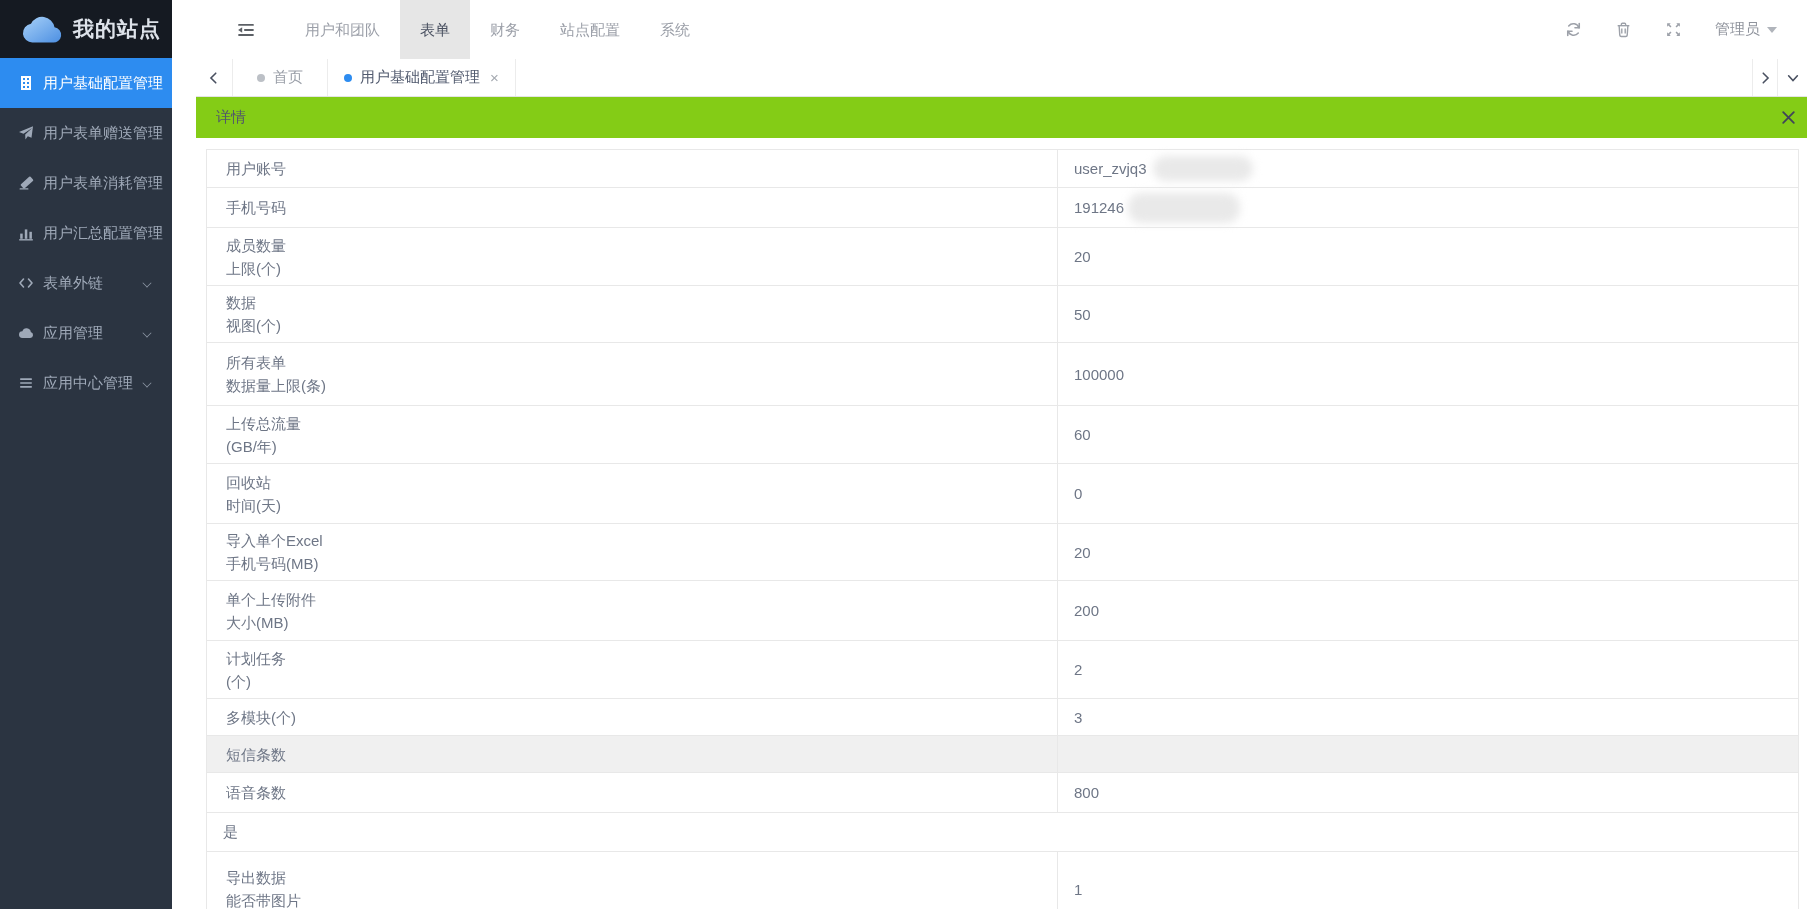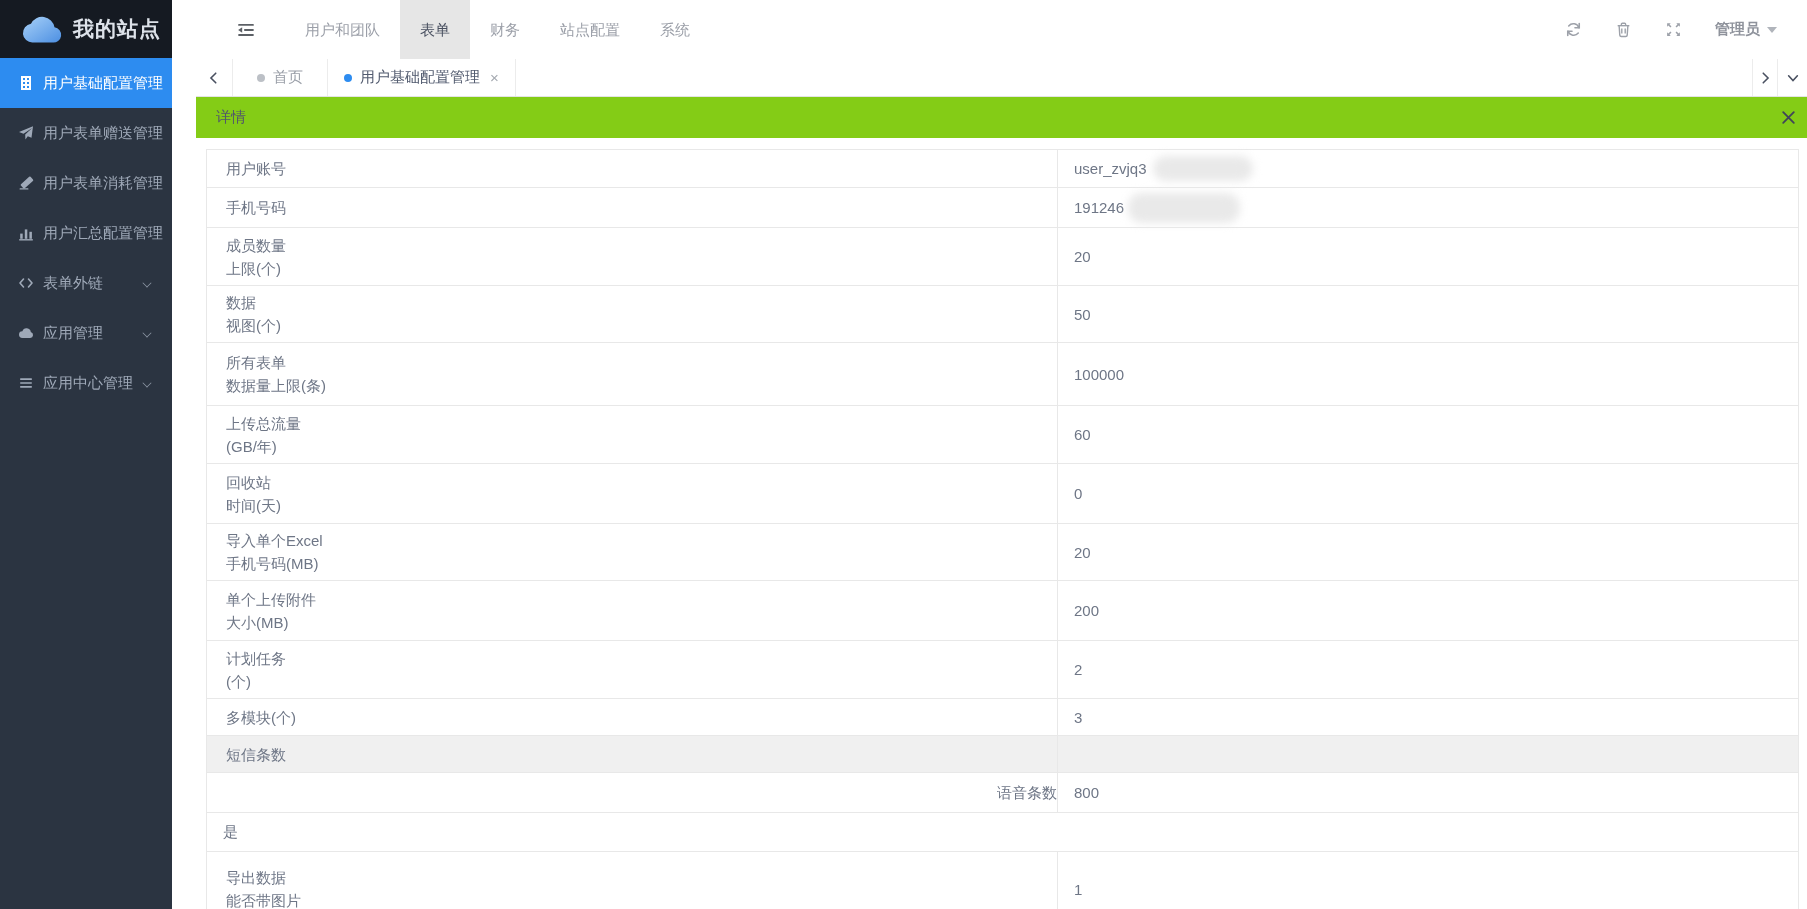--- a/index.html
+++ b/index.html
@@ -20,21 +20,21 @@
   .menu-item .mi-chevron { position:absolute; right:20px; top:21px; width:9px; height:9px; }
   .chev { display:block; width:8px; height:8px; border-right:1.6px solid #8d97a6; border-bottom:1.6px solid #8d97a6; transform:rotate(45deg) scale(.8); }
 
   
   .topbar { position:absolute; left:196px; top:0; right:0; height:59px; background:#fff; display:flex; align-items:stretch; }
   .collapse-btn { width:18px; height:18px; margin:21px 0 0 41px; color:#5c6066; flex:none; cursor:pointer; }
   .collapse-btn svg { width:18px; height:18px; }
   .nav-tabs { display:flex; margin-left:30px; height:59px; }
   .nav-tab { padding:0 20px; line-height:59px; font-size:15px; color:#9b9fa8; cursor:pointer; white-space:nowrap; }
   .nav-tab.active { background:#e6e6e6; color:#495060; }
-  .topbar-right { margin-left:auto; display:flex; align-items:center; padding-right:30px; gap:33px;font-weight:bold; }
+  .topbar-right { margin-left:auto; display:flex; align-items:center; padding-right:30px; gap:33px; }
   .tb-icon { width:17px; height:17px; color:#9da1a9; cursor:pointer; }
   .tb-icon svg { width:17px; height:17px; }
   .user-entry { display:flex; align-items:center; gap:7px; cursor:pointer; }
   .user-name { font-size:15px; color:#8f939c; }
   .caret-down { width:0; height:0; border-left:5px solid transparent; border-right:5px solid transparent; border-top:6px solid #b0b4bb; }
 
   
   .tabbar { position:absolute; left:196px; top:59px; right:0; height:38px; background:#fff; border-bottom:1px solid #e4e4e4; display:flex; align-items:stretch; }
   .tab-nav { width:37px; display:flex; align-items:center; justify-content:center; cursor:pointer; color:#495060; }
   .tab-nav svg { width:14px; height:14px; }
@@ -358,21 +358,21 @@
           </div>
           <div class="dt-value">
             <span>3</span>
           </div>
         </div>
         <div class="dt-row hl" style="height: 37px;">
           <div class="dt-label">
             <div>短信条数</div>
           </div>
         </div>
-        <div class="dt-row" style="height: 40px; text-align: right;">
+        <div class="dt-row" style="height: 40px;">
           <div class="dt-label">
             <div>语音条数</div>
           </div>
           <div class="dt-value">
             <span>800</span>
           </div>
         </div>
         <div class="dt-row" style="height: 39px;">
           <div class="dt-value">
             <span>是</span>

